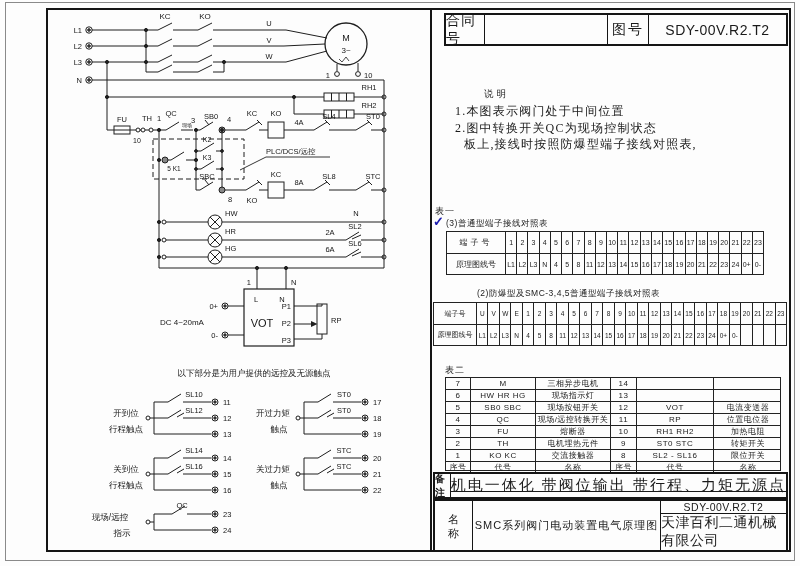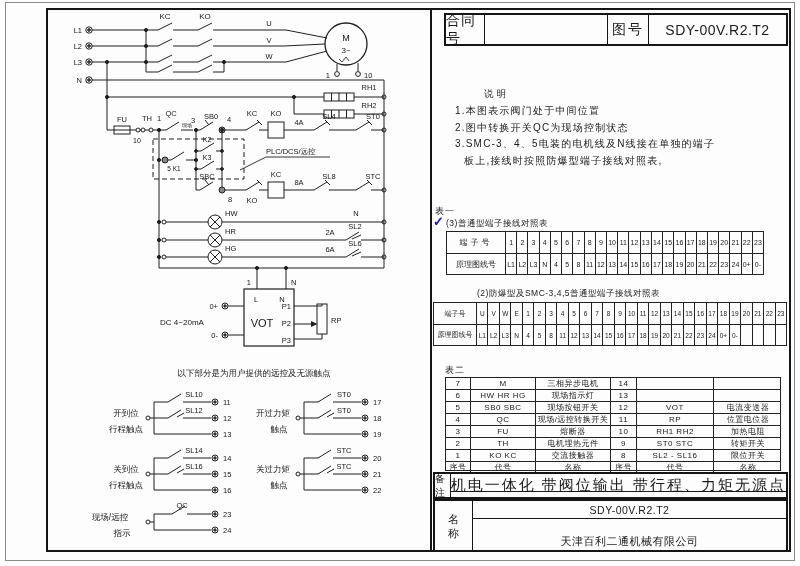--- a/index.html
+++ b/index.html
@@ -11,21 +11,21 @@
   #divider{left:430px;top:8px;width:0;height:544px;border-left:2px solid #151515;}
   
   #rpanel{left:432px;top:8px;width:357px;height:544px;}
   #header-box{left:12px;top:5px;width:344px;height:33px;border:2px solid #151515;display:flex;}
   #header-box .hcell{height:100%;display:flex;align-items:center;justify-content:center;font-size:14px;}
   #hc1{width:39px;border-right:1.5px solid #151515;letter-spacing:1px;}
   #hc2{flex:1;}
   #hc3{width:42px;border-left:1.5px solid #151515;border-right:1.5px solid #151515;letter-spacing:2px;}
   #hc4{width:137px;font-size:11.5px;letter-spacing:.5px;}
   #notes-title{left:52px;top:80px;font-size:9.5px;letter-spacing:3px;}
-  #notes{left:23px;top:95px;font-size:10px;letter-spacing:1.2px;line-height:16.5px;white-space:nowrap;}
+  #notes{left:23px;top:95px;font-size:12px;letter-spacing:1.2px;line-height:16.5px;white-space:nowrap;font-family:Liberation Serif, serif;}
   #notes .indent{padding-left:9px;}
   .tbl-label{font-size:9px;letter-spacing:1px;}
   #t1-label{left:3px;top:197px;font-family:Liberation Serif, serif;}
   #t1a-check{left:1px;top:206px;color:#1a1aae;font-size:13px;font-weight:bold;}
   #t1a-caption{left:14px;top:210px;font-size:8.5px;letter-spacing:.5px;}
   .term-table{border:1.2px solid #222;}
   #table1{left:14px;top:223px;width:318px;height:44px;}
   #table2{left:1px;top:294px;width:354px;height:44px;}
   .trow{display:flex;height:21px;}
   .trow + .trow{border-top:1px solid #222;}
@@ -38,29 +38,29 @@
   .tcells span + span{border-left:1px solid #222;}
   #table2 .tcells span{font-size:6.5px;}
   #t1b-caption{left:1px;top:280px;font-size:8.5px;letter-spacing:.5px;margin-left:44px;}
   #t2-label{left:13px;top:356px;}
   #table3{left:13px;top:369px;width:336px;height:94px;border:1.2px solid #222;display:flex;flex-direction:column;}
   .t3row{flex:1;display:grid;grid-template-columns:25px 65px 75px 26px 77px 68px;}
   .t3row + .t3row{border-top:1px solid #222;}
   .t3row span{display:flex;align-items:center;justify-content:center;font-size:8px;letter-spacing:.5px;overflow:hidden;border-right:0;}
   .t3row span:not(:last-child){border-right:1px solid #222;}
   #remark-row{left:1px;top:464px;width:355px;height:27px;border:2px solid #151515;display:flex;}
-  #remark-label{width:38px;border-right:1.5px solid #151515;display:flex;align-items:center;justify-content:center;font-size:10px;letter-spacing:3px;}
+  #remark-label{width:38px;border-right:1.5px solid #151515;display:flex;align-items:center;justify-content:center;font-size:10px;letter-spacing:3px;font-weight:bold;}
   #remark-text{flex:1;display:flex;align-items:center;justify-content:center;font-size:15px;letter-spacing:2px;white-space:nowrap;text-decoration:underline;}
   #name-block{left:1px;top:491px;width:355px;height:53px;border:2px solid #151515;display:flex;}
   #name-label{width:38px;border-right:1.5px solid #151515;display:flex;align-items:center;justify-content:center;font-size:11px;}
   #name-label div{width:13px;line-height:14px;text-align:center;}
   #name-text{width:188px;border-right:1.5px solid #151515;display:flex;align-items:center;justify-content:center;font-size:11px;letter-spacing:1px;white-space:nowrap;}
   #name-right{flex:1;display:flex;flex-direction:column;}
   #name-dwg{flex:1;border-bottom:1.5px solid #151515;display:flex;align-items:center;justify-content:center;font-size:10.5px;letter-spacing:.5px;}
-  #name-company{flex:1;display:flex;align-items:center;justify-content:center;font-size:11px;letter-spacing:.5px;margin-top:14px;}
+  #name-company{flex:1;display:flex;align-items:center;justify-content:center;font-size:14px;letter-spacing:.5px;}
   svg text{font-family:"Liberation Sans",sans-serif;fill:#161616;}
 </style>
 </head>
 <body>
 
 <div id="page">
   <div class="abs" id="outer-border"></div>
   <div class="abs" id="main-frame"></div>
   <div class="abs" id="divider"></div>
 
@@ -355,21 +355,20 @@
       <div class="hcell" id="hc1">合同号</div>
       <div class="hcell" id="hc2"></div>
       <div class="hcell" id="hc3">图号</div>
       <div class="hcell" id="hc4">SDY-00V.R2.T2</div>
     </div>
 
     <div class="abs" id="notes-title">说明</div>
     <div class="abs" id="notes">
       <div>1.本图表示阀门处于中间位置</div>
       <div>2.图中转换开关QC为现场控制状态</div>
-      <div>3.SMC-3、4、5电装的电机线及N线接在单独的端子</div>
       <div class="indent">板上,接线时按照防爆型端子接线对照表,</div>
     </div>
 
     <div class="abs tbl-label" id="t1-label">表一</div>
     <div class="abs" id="t1a-check">✓</div>
     <div class="abs" id="t1a-caption">(3)普通型端子接线对照表</div>
 
     <div class="abs term-table" id="table1">
       <div class="trow">
         <div class="tlabel">端子号</div>
@@ -569,19 +568,20 @@
 
     <div class="abs" id="remark-row">
       <div id="remark-label">备注</div>
       <div id="remark-text">机电一体化 带阀位输出 带行程、力矩无源点</div>
     </div>
 
     <div class="abs" id="name-block">
       <div id="name-label">
           <div>名称</div>
         </div>
+      <div id="name-text">SMC系列阀门电动装置电气原理图</div>
       <div id="name-right">
         <div id="name-dwg">SDY-00V.R2.T2</div>
         <div id="name-company">天津百利二通机械有限公司</div>
       </div>
     </div>
   </div>
 </div>
 
 </body></html>

